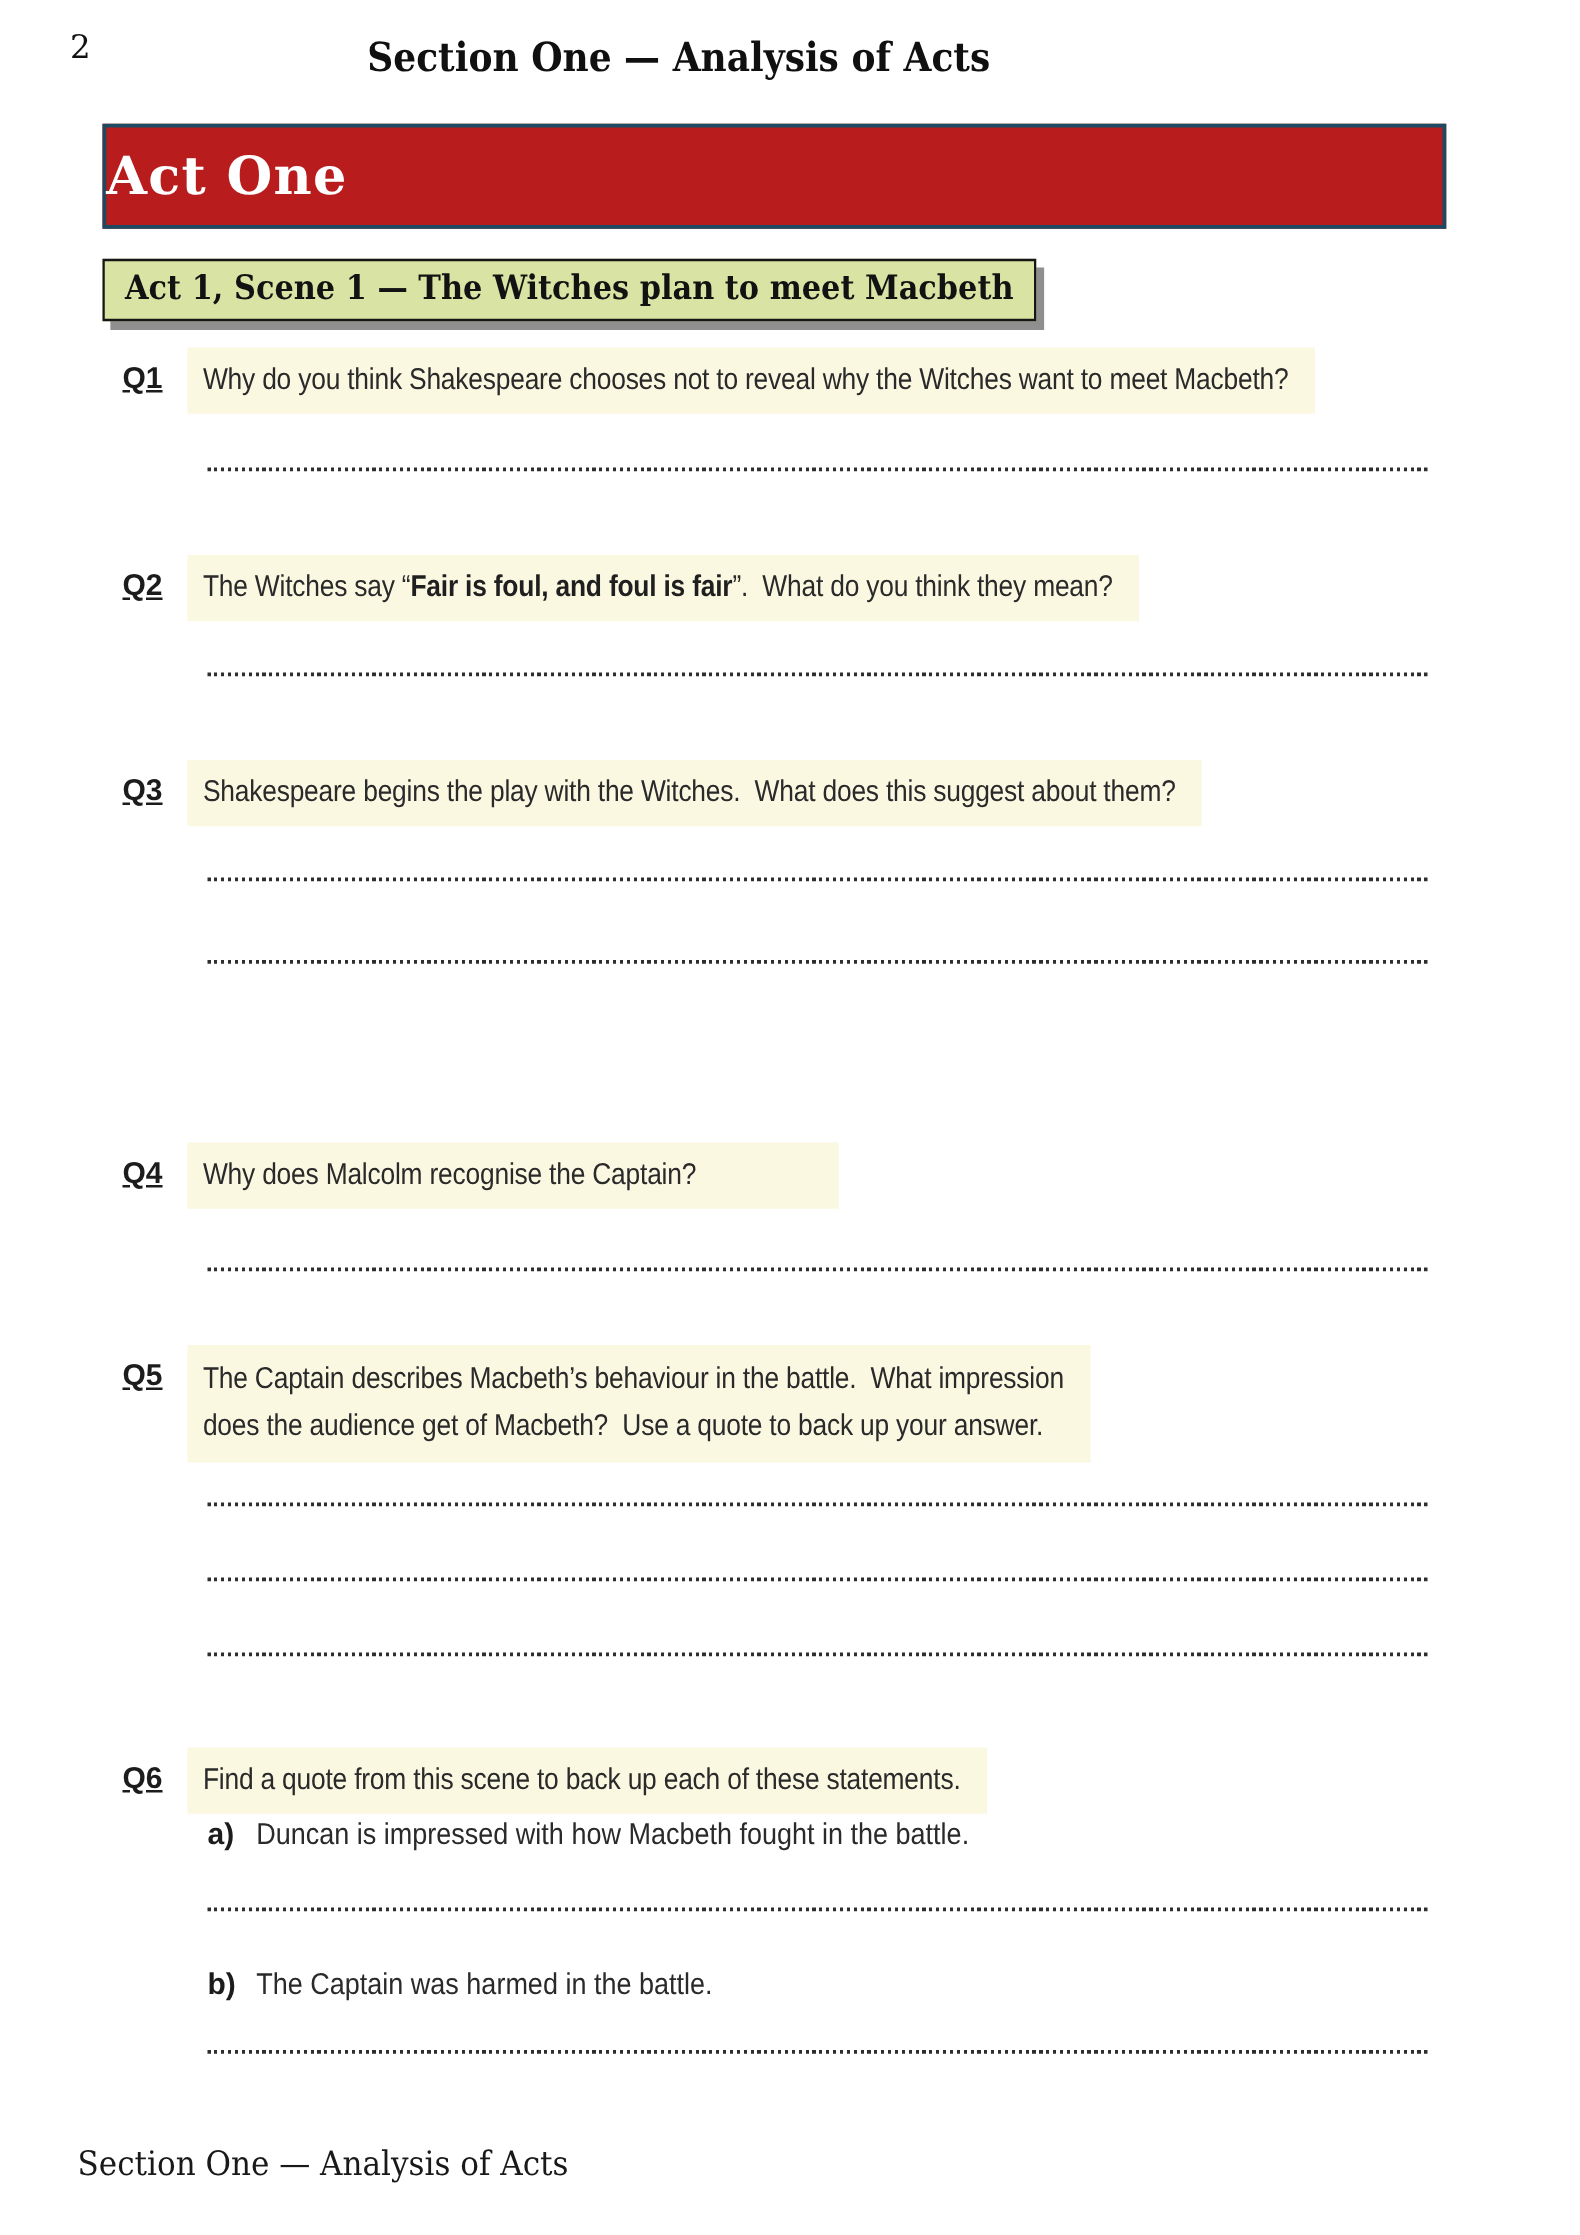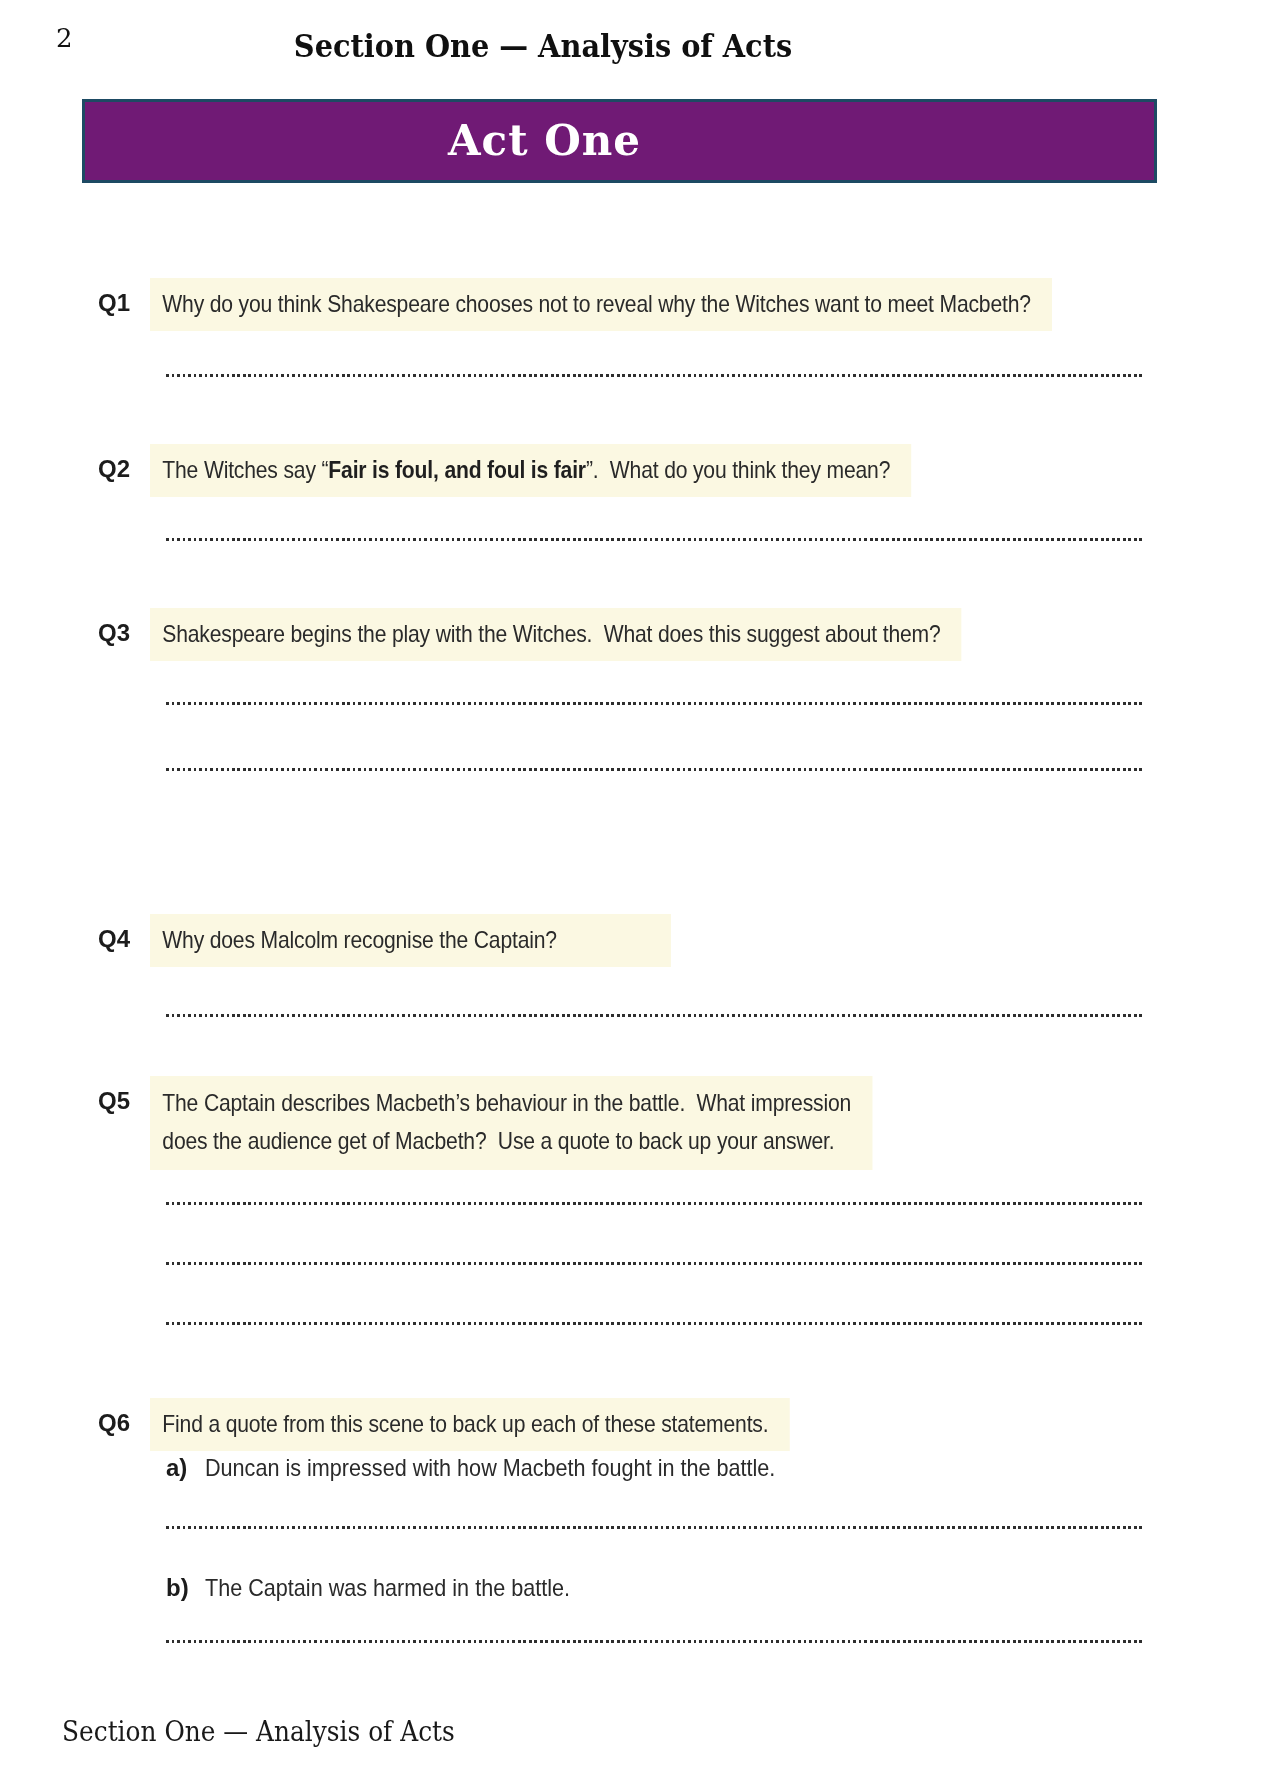--- a/index.html
+++ b/index.html
@@ -11,38 +11,38 @@
     position:absolute;left:56px;top:24px;
     font:400 26px/1.1 "DejaVu Serif",serif;color:#111;
   }
   .page-title{
     position:absolute;left:82px;top:28px;width:922px;margin:0;text-align:center;
     font:700 32px/1.15 "DejaVu Serif",serif;color:#101010;
     transform:scaleX(0.9);
   }
   .act-banner{
     position:absolute;left:82px;top:99px;width:1069px;height:78px;
-    background:#701a75;border:3px solid #1d4a63;text-align:center;
+    background:#b91c1c;border:3px solid #1d4a63;text-align:left;
   }
   .act-banner-label{
     display:block;padding-right:150px;
     font:700 42px/78px "DejaVu Serif",serif;color:#ffffff;letter-spacing:1px;
   }
   .scene-header{position:absolute;left:82px;}
   .scene-title{
     display:inline-block;white-space:nowrap;
     background:#d9e3a4;border:2px solid #161616;box-shadow:7px 7px 0 #8f8f8f;
     padding:5px 18px 7px 18px;
     font:700 27px/1.25 "DejaVu Serif",serif;color:#121212;
     transform:scaleX(0.9);transform-origin:0 50%;
   }
   .q-row{position:absolute;left:0;width:1264px;}
   .q-label{
     position:absolute;left:98px;top:9px;
-    font:700 24px/1.3 "Liberation Sans",sans-serif;color:#1c1c1c;
+    font:700 24px/1.3 "Liberation Sans",sans-serif;color:#1c1c1c;text-decoration:underline;
   }
   .q-highlight{
     position:absolute;left:150px;top:0;display:inline-block;white-space:pre;
     background:#fbf8e2;padding:9px 24px 9px 14px;
     font:400 24px/1.45 "Liberation Sans",sans-serif;color:#2a2a2a;
     letter-spacing:-0.2px;
     transform:scaleX(0.88);transform-origin:0 0;
   }
   .q-highlight b{font-weight:700;color:#1f1f1f;}
   .q-highlight.two-line{line-height:38px;padding-top:8px;padding-bottom:10px;}
@@ -72,20 +72,23 @@
 
 <div class="page">
 
   <div class="page-number">2</div>
   <h1 class="page-title">Section One — Analysis of Acts</h1>
 
   <div class="act-banner">
     <span class="act-banner-label">Act One</span>
   </div>
 
+  <div class="scene-header" style="top:207px">
+    <span class="scene-title">Act 1, Scene 1 — The Witches plan to meet Macbeth</span>
+  </div>
 
   <div class="q-row" style="top:278px">
     <span class="q-label">Q1</span>
     <span class="q-highlight">Why do you think Shakespeare chooses not to reveal why the Witches want to meet Macbeth?</span>
   </div>
   <div class="dots" style="top:374px"></div>
 
   <div class="q-row" style="top:444px">
     <span class="q-label">Q2</span>
     <span class="q-highlight"><span>The Witches say “</span><b>Fair is foul, and foul is fair</b><span>”.  What do you think they mean?</span></span>

